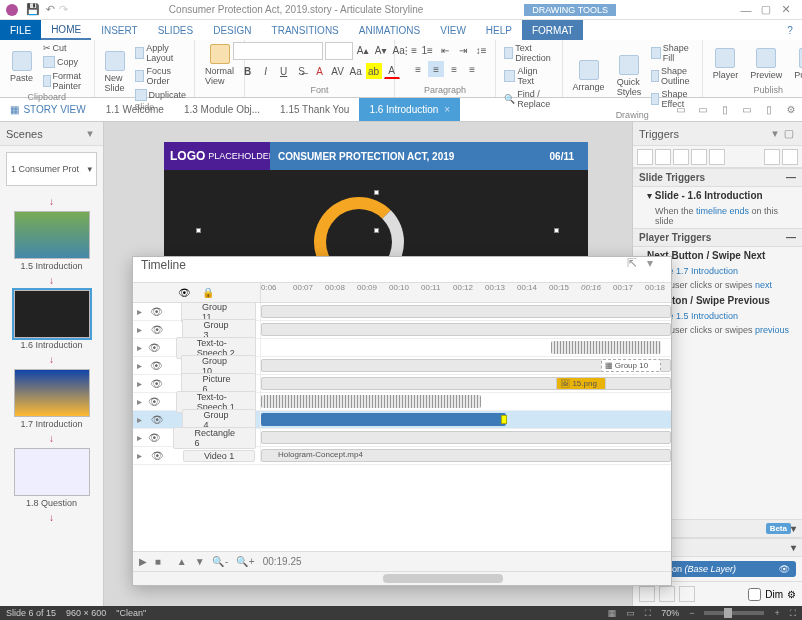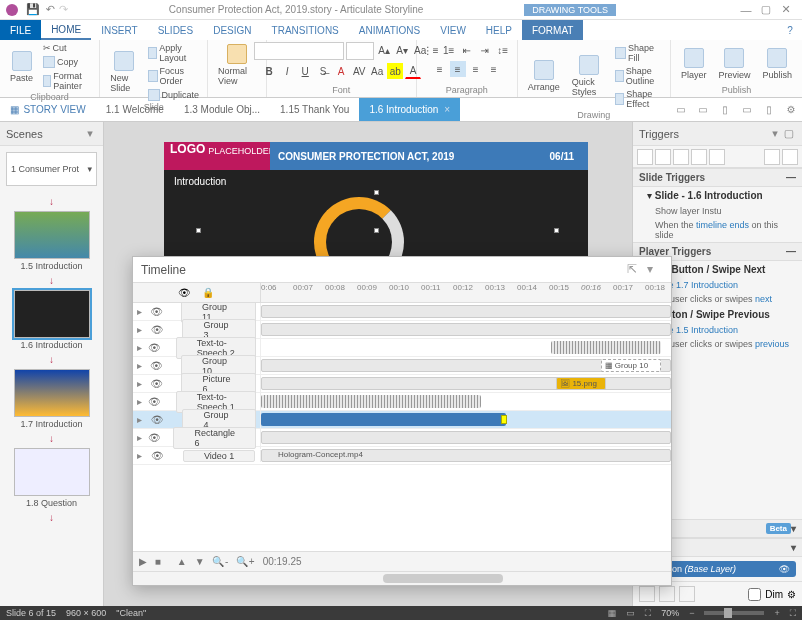--- a/index.html
+++ b/index.html
@@ -57,21 +57,21 @@
 .slide-thumb { margin:4px auto; width:76px;}
 .slide-thumb .timg { width:76px; height:48px; background:#fff; border:1px solid #bbb; }
 .slide-thumb.active .timg { outline:2px solid #4a9fd8; }
 .slide-thumb .tlabel { font-size:9px; color:#555; text-align:center; margin-top:2px; }
 .slide-arrow { text-align:center; color:#b35; font-size:10px; }
 
 
 .canvas-area { flex:1; background:#d9d9d9; position:relative; overflow:hidden; }
 .slide-canvas { position:absolute; left:60px; top:20px; width:424px; height:120px; background:#222; }
 .slide-header { height:28px; display:flex; }
-.slide-header .logo { background:#be185d; color:#fff; width:106px; display:flex; align-items:flex-end; padding:14px 6px; font-size:9px; }
+.slide-header .logo { background:#4c1d95; color:#fff; width:106px; display:flex; align-items:center; padding:0 6px; font-size:9px; }
 .slide-header .logo b{font-size:12px; margin-right:3px;}
 .slide-header .maintxt { flex:1; background:#3d7ab8; color:#fff; display:flex; align-items:center; padding:0 8px; font-size:10px; font-weight:bold; }
 .slide-header .pagenum { color:#fff; font-size:10px; padding-right:6px; display:flex;align-items:center;}
 .slide-intro { color:#fff; font-size:10px; padding:6px 10px; }
 .sel-handle { position:absolute; width:5px; height:5px; background:#fff; border:1px solid #888; }
 
 
 .triggers { width:170px; background:#f5f5f5; border-left:1px solid #ccc; display:flex; flex-direction:column; font-size:10px; }
 .trig-toolbar { height:22px; border-bottom:1px solid #ddd; display:flex; align-items:center; padding:0 4px; gap:2px;}
 .trig-toolbar .tb{ width:16px; height:16px; border:1px solid #ccc; background:#fff; cursor:pointer;}
@@ -79,21 +79,21 @@
 .trig-item { padding:3px 6px 3px 14px; color:#333; }
 .trig-sub { padding:2px 6px 2px 22px; color:#666; font-size:9px;}
 .trig-sub .lnk{color:#2b7bbd;}
 .layer-row { display:flex; align-items:center; padding:4px 6px; gap:4px;}
 .layer-chip { flex:1; background:#3d7ab8; color:#fff; border-radius:3px; padding:3px 6px; font-size:9px; display:flex;}
 .layer-chip .eye{margin-left:auto;}
 .beta-badge{ background:#5aa0d8; color:#fff; font-size:8px; padding:1px 4px; border-radius:2px;}
 
 
 .timeline { position:absolute; left:132px; top:256px; width:540px; height:330px; background:#fff; border:1px solid #bbb; box-shadow:0 4px 16px rgba(0,0,0,.25); display:flex; flex-direction:column; font-size:10px; }
-.tl-head { height:26px; border-bottom:1px solid #ddd; display:flex; align-items:center; padding:10px 8px; color:#555; font-size:12px;}
+.tl-head { height:26px; border-bottom:1px solid #ddd; display:flex; align-items:flex-end; padding:10px 8px; color:#555; font-size:12px;}
 .tl-head .spacer{flex:1;}
 .tl-head .thicon{width:16px;height:16px;color:#999;cursor:pointer;margin-left:4px;}
 .tl-ruler { height:20px; background:#f4f4f4; border-bottom:1px solid #ddd; display:flex; }
 .tl-ruler .rlabels { width:128px; border-right:1px solid #ddd; display:flex; align-items:center; justify-content:center; gap:12px;}
 .tl-ruler .rticks { flex:1; position:relative; overflow:hidden;}
 .tick { position:absolute; top:0; font-size:8px; color:#888; }
 .tl-rows { flex:1; overflow:auto; }
 .tl-row { height:18px; border-bottom:1px solid #eee; display:flex; align-items:center;}
 .tl-row.sel { background:#cfe6f7;}
 .tl-row .rhdr { width:128px; display:flex; align-items:center; gap:6px; padding:0 4px; border-right:1px solid #eee;}
@@ -245,20 +245,37 @@
       <div style="display:flex;gap:2px;">
         <span class="ribbon-mini">≡</span>
         <span class="ribbon-mini" style="background:#cde3f5">≡</span>
         <span class="ribbon-mini">≡</span>
         <span class="ribbon-mini">≡</span>
       </div>
     </div>
     <div class="rlabel">Paragraph</div>
   </div>
   <div class="rgroup">
+    <div class="rcontent col" style="gap:1px">
+      <div class="rbtn-sm">
+          <div class="ricon-s"></div>
+          <span>Text Direction</span>
+        </div>
+      <div class="rbtn-sm">
+          <div class="ricon-s"></div>
+          <span>Align Text</span>
+        </div>
+      <div class="rbtn-sm">
+          <span>🔍</span>
+          <span>Find / Replace</span>
+        </div>
+    </div>
+    <div class="rlabel">&nbsp;</div>
+  </div>
+  <div class="rgroup">
     <div class="rcontent">
       <div class="rbtn-lg">
           <div class="ricon"></div>
           <span>Arrange</span>
         </div>
       <div class="rbtn-lg">
           <div class="ricon"></div>
           <span>Quick Styles</span>
         </div>
       <div class="col">
@@ -360,21 +377,20 @@
       <div class="slide-header">
         <div class="logo">
             <b>LOGO</b>
             <span>PLACEHOLDER</span>
           </div>
         <div class="maintxt">
             <span style="flex:1">CONSUMER PROTECTION ACT, 2019</span>
             <span class="pagenum">06/11</span>
           </div>
       </div>
-      <div class="slide-intro">Introduction</div>
       <div style="position:absolute;left:150px;top:55px;width:90px;height:90px;border-radius:50%;border:12px solid #f5a623;border-right-color:#ddd;border-bottom-color:#ddd;"></div>
 
       <div class="sel-handle" style="left:32px;top:86px"></div>
       <div class="sel-handle" style="left:210px;top:86px"></div>
       <div class="sel-handle" style="left:390px;top:86px"></div>
       <div class="sel-handle" style="left:210px;top:48px"></div>
     </div>
   </div>
 
   <div class="triggers">
@@ -393,21 +409,20 @@
       <div style="flex:1"></div>
       <div class="tb"></div>
       <div class="tb"></div>
     </div>
     <div class="trig-section">
         <span>Slide Triggers</span>
         <span style="flex:1"></span>
         <span>—</span>
       </div>
     <div class="trig-item">▾ <b>Slide - 1.6 Introduction</b></div>
-    <div class="trig-sub">Show layer Instu</div>
     <div class="trig-sub"><span>When the </span><span class="lnk">timeline ends</span><span> on this slide</span></div>
     <div class="trig-section">
         <span>Player Triggers</span>
         <span style="flex:1"></span>
         <span>—</span>
       </div>
     <div class="trig-item"><b>Next Button / Swipe Next</b></div>
     <div class="trig-sub"><span class="lnk">slide 1.7 Introduction</span></div>
     <div class="trig-sub"><span>the user clicks or swipes </span><span class="lnk">next</span></div>
     <div class="trig-item"><b>s Button / Swipe Previous</b></div>

